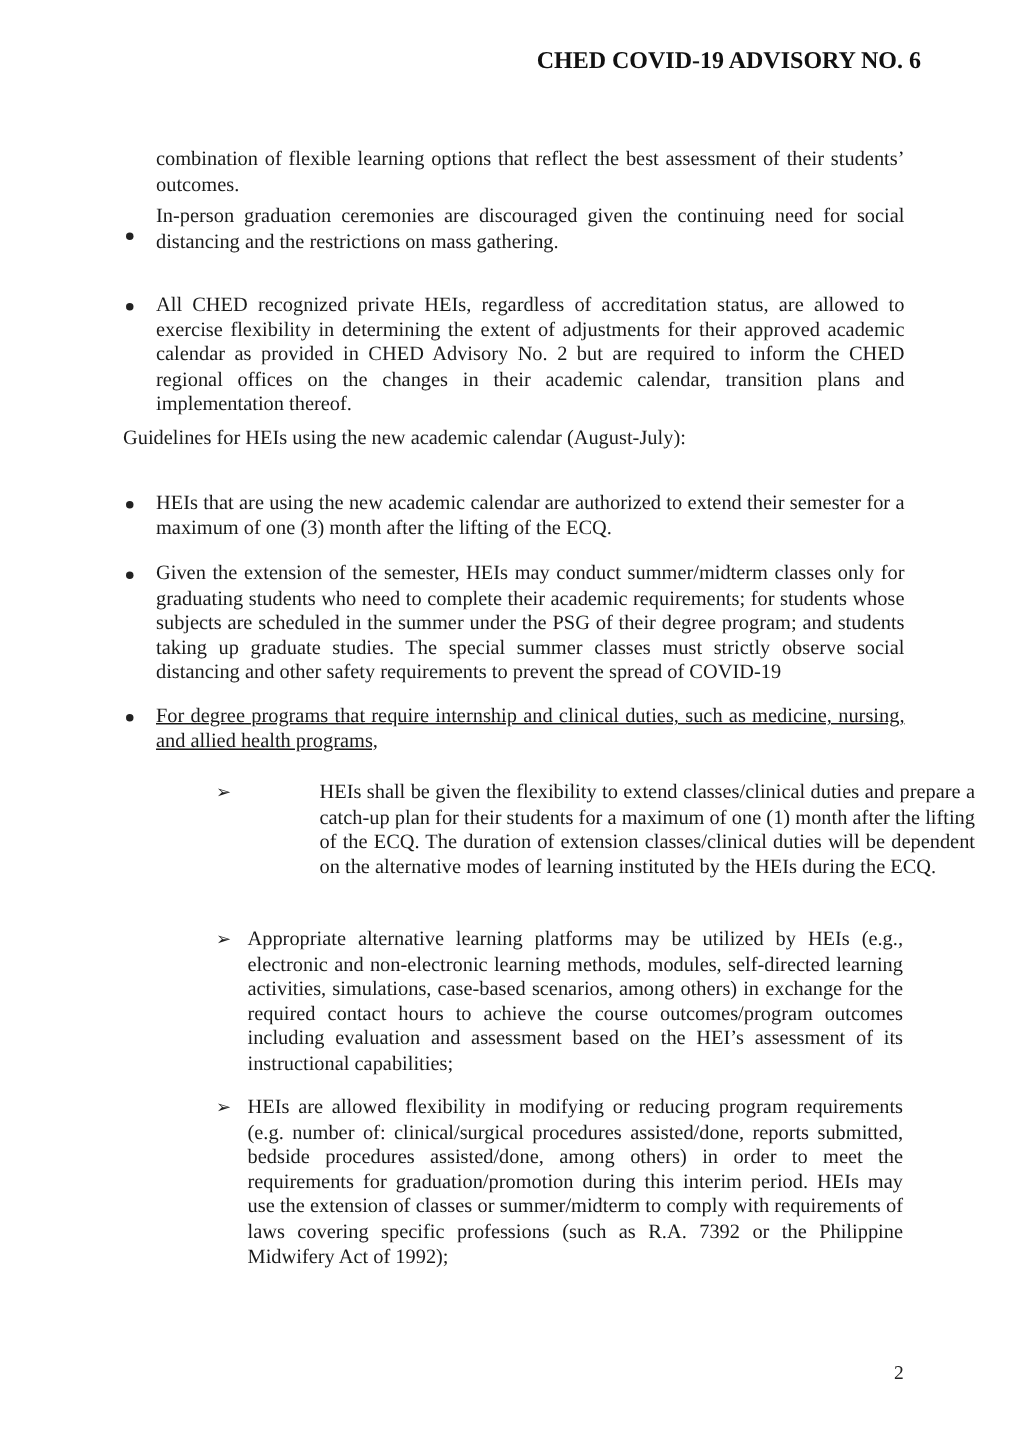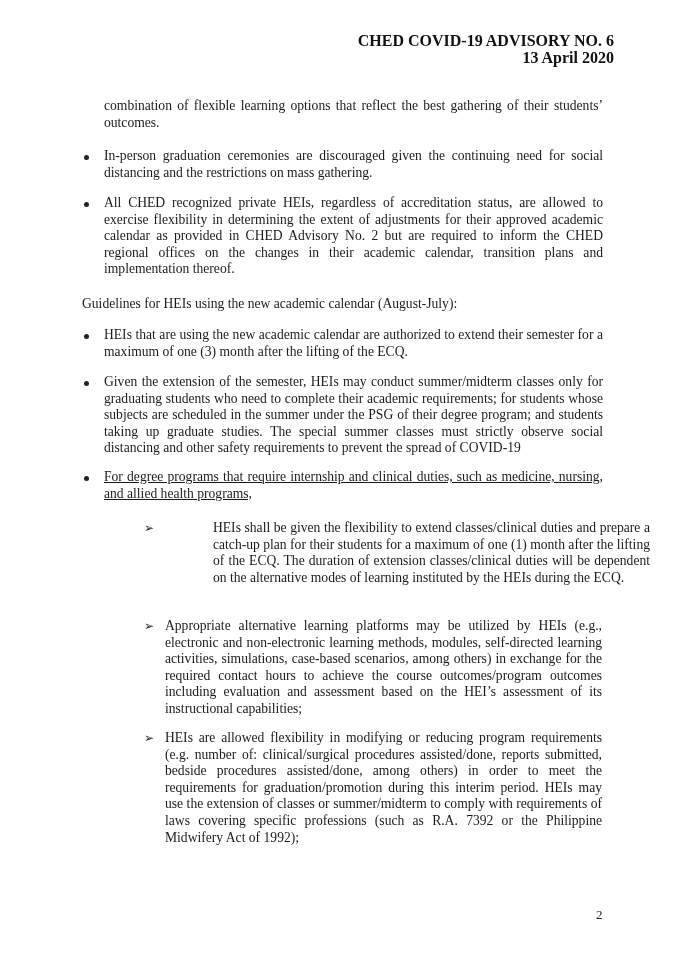--- a/index.html
+++ b/index.html
@@ -58,32 +58,31 @@
       color: #222;
     }
   </style>
 </head>
 <body>
 
 <div class="page">
 
   <div class="header">
     <div>CHED COVID-19 ADVISORY NO. 6</div>
-    <div>13 April 2020</div>
   </div>
 
-  <div class="para" style="left:104px; top:98px; width:499px;">combination of flexible learning options that reflect the best gathering of their students’ outcomes.</div>
+  <div class="para" style="left:104px; top:98px; width:499px;">combination of flexible learning options that reflect the best assessment of their students’ outcomes.</div>
 
   <span class="bullet-dot" style="left:84px; top:155px;"></span>
-  <div class="para" style="left:104px; top:148px; width:499px;">In-person graduation ceremonies are discouraged given the continuing need for social distancing and the restrictions on mass gathering.</div>
+  <div class="para" style="left:104px; top:136px; width:499px;">In-person graduation ceremonies are discouraged given the continuing need for social distancing and the restrictions on mass gathering.</div>
 
   <span class="bullet-dot" style="left:84px; top:202px;"></span>
   <div class="para" style="left:104px; top:195px; width:499px;">All CHED recognized private HEIs, regardless of accreditation status, are allowed to exercise flexibility in determining the extent of adjustments for their approved academic calendar as provided in CHED Advisory No. 2 but are required to inform the CHED regional offices on the changes in their academic calendar, transition plans and implementation thereof.</div>
 
-  <div class="para" style="left:82px; top:296px; width:520px;">Guidelines for HEIs using the new academic calendar (August-July):</div>
+  <div class="para" style="left:82px; top:284px; width:520px;">Guidelines for HEIs using the new academic calendar (August-July):</div>
 
   <span class="bullet-dot" style="left:84px; top:334px;"></span>
   <div class="para" style="left:104px; top:327px; width:499px;">HEIs that are using the new academic calendar are authorized to extend their semester for a maximum of one (3) month after the lifting of the ECQ.</div>
 
   <span class="bullet-dot" style="left:84px; top:381px;"></span>
   <div class="para" style="left:104px; top:374px; width:499px;">Given the extension of the semester, HEIs may conduct summer/midterm classes only for graduating students who need to complete their academic requirements; for students whose subjects are scheduled in the summer under the PSG of their degree program; and students taking up graduate studies. The special summer classes must strictly observe social distancing and other safety requirements to prevent the spread of COVID-19</div>
 
   <span class="bullet-dot" style="left:84px; top:476px;"></span>
   <div class="para" style="left:104px; top:469px; width:499px;text-decoration:underline;">For degree programs that require internship and clinical duties, such as medicine, nursing, and allied health programs,</div>
 

